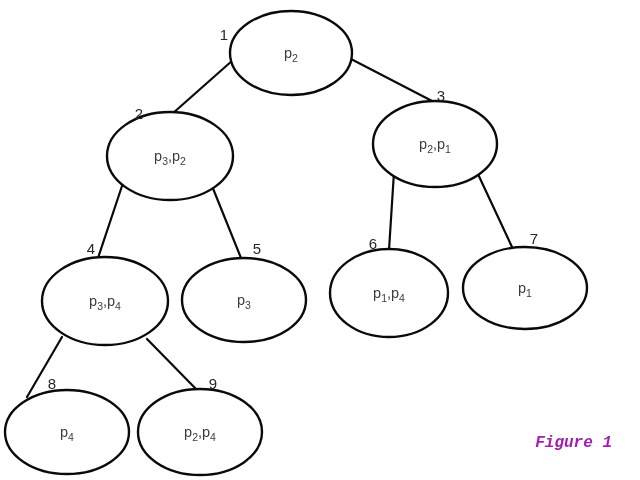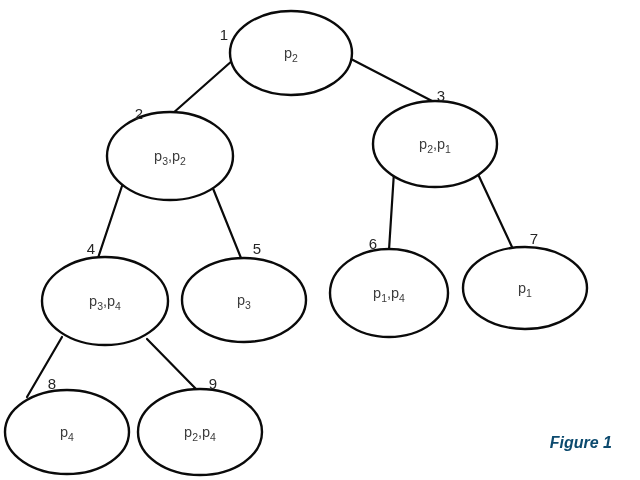--- a/index.html
+++ b/index.html
@@ -15,22 +15,22 @@
   svg text {
     font-family: "Liberation Sans", "DejaVu Sans", sans-serif;
   }
   .caption {
     position: absolute;
     top: 434px;
     right: 28px;
     font-size: 16px;
     font-weight: bold;
     font-style: italic;
-    color: #0c4a6e;
-    font-family: Liberation Sans, sans-serif;
+    color: #a21caf;
+    font-family: Liberation Mono, monospace;
   }
 </style>
 </head>
 <body>
 
 <div class="stage">
   <svg id="tree-svg" width="640" height="480" viewBox="0 0 640 480">
       <line x1="233" y1="60" x2="172" y2="114" stroke="#0a0a0a" stroke-width="2.2" stroke-linecap="round"></line>
       <line x1="351" y1="59" x2="434" y2="102" stroke="#0a0a0a" stroke-width="2.2" stroke-linecap="round"></line>
       <line x1="122" y1="186" x2="98" y2="258" stroke="#0a0a0a" stroke-width="2.2" stroke-linecap="round"></line>

